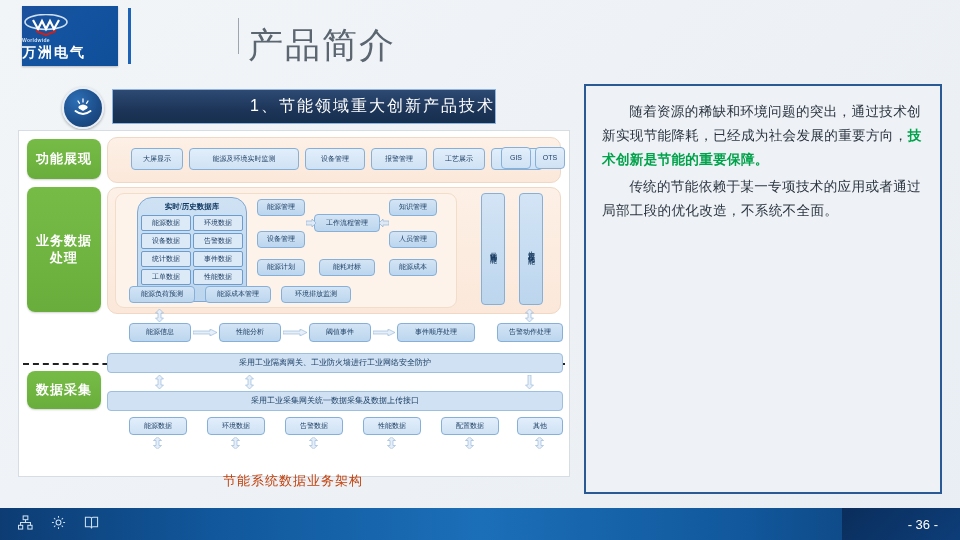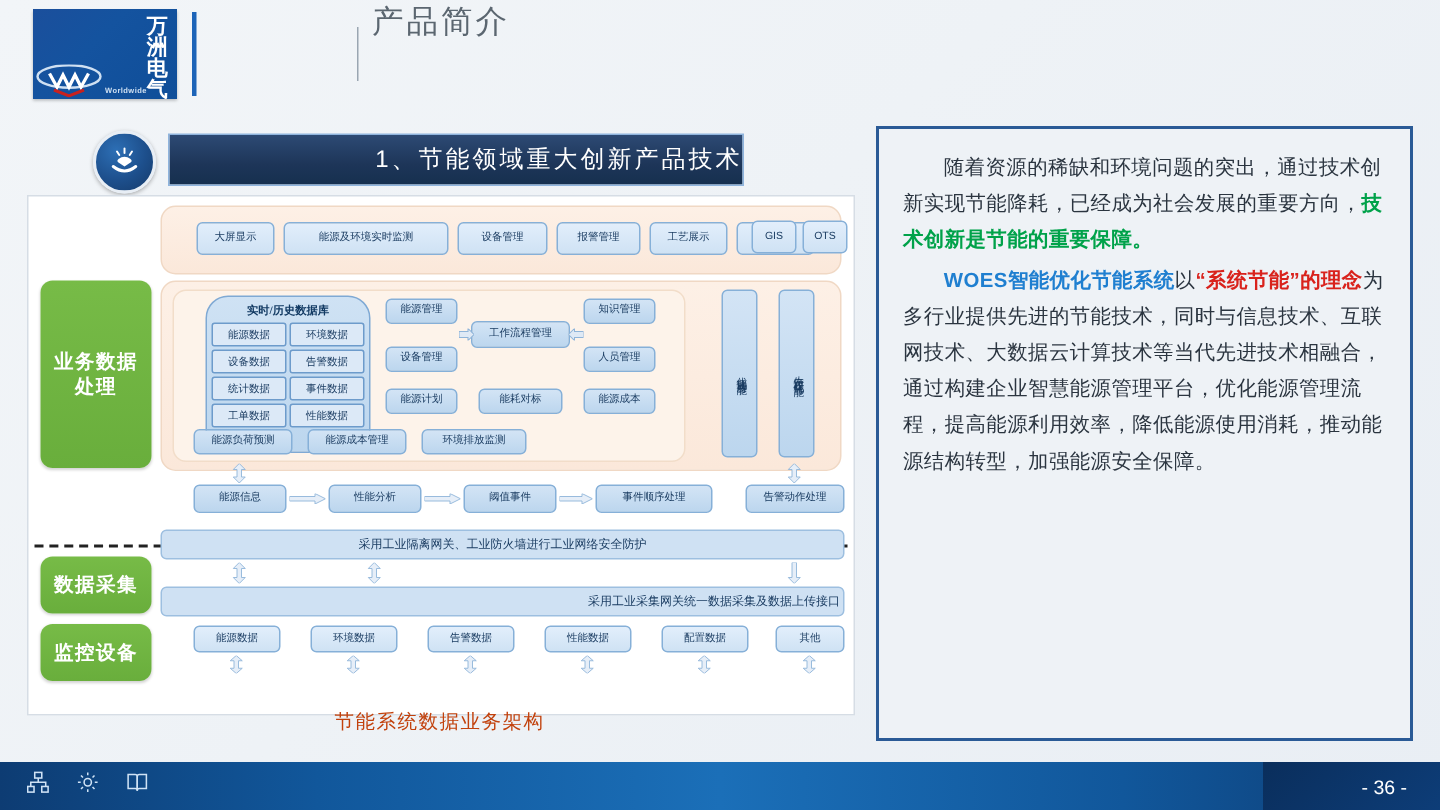--- a/index.html
+++ b/index.html
@@ -7,36 +7,36 @@
     width:960px;height:540px;overflow:hidden;position:relative;
     font-family:"Liberation Sans","DejaVu Sans",sans-serif;
     background:linear-gradient(135deg,#f2f5f8 0%,#eef2f6 45%,#e9eef4 100%);
   }
   .slide{position:absolute;inset:0;}
 
   
   .logo-box{
     position:absolute;left:22px;top:6px;width:96px;height:60px;
     background:linear-gradient(135deg,#1b4f9c 0%,#14539f 40%,#0f4e99 100%);
-    display:flex;flex-direction:row;align-items:flex-end;justify-content:center;
+    display:flex;flex-direction:column;align-items:flex-start;justify-content:center;
     box-shadow:0 1px 2px rgba(0,0,0,.25);
   }
   .logo-mark{width:48px;height:22px;position:relative;margin-bottom:1px;}
   .logo-mark svg{display:block;}
   .logo-world{color:#cfe0f2;font-size:5px;letter-spacing:.3px;margin-bottom:2px;font-weight:bold;}
   .logo-cn{color:#fff;font-size:14px;font-weight:bold;letter-spacing:2px;line-height:1;}
   .hdr-divider{position:absolute;left:128px;top:8px;width:3px;height:56px;background:#1d64b8;}
   .chapter{
     position:absolute;left:140px;top:16px;
     font-size:30px;color:#1d64b8;font-weight:bold;letter-spacing:2px;
   }
   .chapter-sep{position:absolute;left:238px;top:18px;width:1px;height:36px;background:#9aa6b2;}
   .chapter-sub{
-    position:absolute;left:248px;top:0;
-    font-size:21px;color:#5b6670;letter-spacing:2px;
+    position:absolute;left:248px;top:22px;
+    font-size:35px;color:#5b6670;letter-spacing:2px;
   }
   .title-badge{
     position:absolute;left:666px;top:18px;width:268px;height:40px;
     background:linear-gradient(180deg,#2f7fd6 0%,#1f6fc8 55%,#1a66bd 100%);
     border-radius:3px;
     display:flex;align-items:center;justify-content:center;
     box-shadow:2px 2px 0 rgba(26,90,170,.55);
   }
   .title-badge span{color:#fff;font-size:18px;font-weight:bold;letter-spacing:1px;}
 
@@ -176,29 +176,29 @@
     <span>1、节能领域重大创新产品技术</span>
   </div>
 
   <div class="diagram">
 
     <div class="band peach" style="left:88px;top:6px;width:452px;height:44px;"></div>
 
     <div class="band peach" style="left:88px;top:56px;width:452px;height:125px;"></div>
     <div class="band inner-peach" style="left:96px;top:62px;width:340px;height:113px;"></div>
 
+    <div class="green" style="position:absolute;left:8px;top:8px;width:74px;height:40px;">
+      <span>功能展现</span>
+    </div>
     <div class="green" style="position:absolute;left:8px;top:56px;width:74px;height:125px;white-space:pre-line;">
       <span>业务数据
 处理</span>
     </div>
     <div class="green" style="position:absolute;left:8px;top:240px;width:74px;height:38px;">
       <span>数据采集</span>
-    </div>
-    <div class="green" style="position:absolute;left:8px;top:285px;width:74px;height:38px;">
-      <span>监控设备</span>
     </div>
 
     <div class="bbox lite" style="position:absolute;left:112px;top:17px;width:52px;height:22px;">
         <span>大屏显示</span>
       </div>
     <div class="bbox lite" style="position:absolute;left:170px;top:17px;width:110px;height:22px;">
         <span>能源及环境实时监测</span>
       </div>
     <div class="bbox lite" style="position:absolute;left:286px;top:17px;width:60px;height:22px;">
         <span>设备管理</span>
@@ -339,21 +339,21 @@
         <svg width="9" height="14">
           <path d="M4.5 0 l4 4 h-2.5 v6 h2.5 l-4 4 l-4 -4 h2.5 v-6 h-2.5 z" fill="#e6eef8" stroke="#8fb4d9" stroke-width=".6"></path>
         </svg>
       </div>
     <div class="arrow-v" style="position:absolute;left:506px;top:244px;">
         <svg width="9" height="14">
           <path d="M3 0 h3 v10 h2.5 l-4 4 l-4 -4 h2.5 z" fill="#e6eef8" stroke="#8fb4d9" stroke-width=".6"></path>
         </svg>
       </div>
 
-    <div class="bbox plain" style="position:absolute;left:88px;top:260px;width:456px;height:20px;font-size:8px;justify-content:flex-end;">
+    <div class="bbox plain" style="position:absolute;left:88px;top:260px;width:456px;height:20px;font-size:8px;">
         <span>采用工业采集网关统一数据采集及数据上传接口</span>
       </div>
 
     <div class="bbox lite" style="position:absolute;left:110px;top:286px;width:58px;height:18px;">
         <span>能源数据</span>
       </div>
     <div class="bbox lite" style="position:absolute;left:188px;top:286px;width:58px;height:18px;">
         <span>环境数据</span>
       </div>
     <div class="bbox lite" style="position:absolute;left:266px;top:286px;width:58px;height:18px;">
@@ -409,21 +409,21 @@
       <span>OTS</span>
     </div>
 
   <div class="caption">节能系统数据业务架构</div>
 
   <div class="textpanel">
     <p>
       <span>随着资源的稀缺和环境问题的突出，通过技术创新实现节能降耗，已经成为社会发展的重要方向，</span><span class="hl-green">技术创新是节能的重要保障。</span>
     </p>
     <p>
-      <span class="hl-blue">WOES智能优化节能系统</span><span>以</span><span class="hl-red">“系统节能”的理念</span><span>为多行业提供先进的节能技术，同时与信息技术、互联网技术、大数据云计算技术等当代先进技术相融合，通过构建企业智慧能源管理平台，优化能源管理流程，提高能源利用效率，降低能源使用消耗，推动能源结构转型，加强能源安全保障。</span>
+      <span>传统的节能依赖于某一专项技术的应用或者通过局部工段的优化改造，不系统不全面。</span>
     </p>
   </div>
 
   <div class="footer">
     <div class="footer-icons">
       <span>
         <svg width="15" height="15" viewBox="0 0 16 16" fill="none" stroke="#cfe2f5" stroke-width="1.1">
           <rect x="5.5" y="1" width="5" height="4"></rect>
             <rect x="0.5" y="11" width="4.5" height="4"></rect>
           <rect x="10.5" y="11" width="4.5" height="4"></rect>

